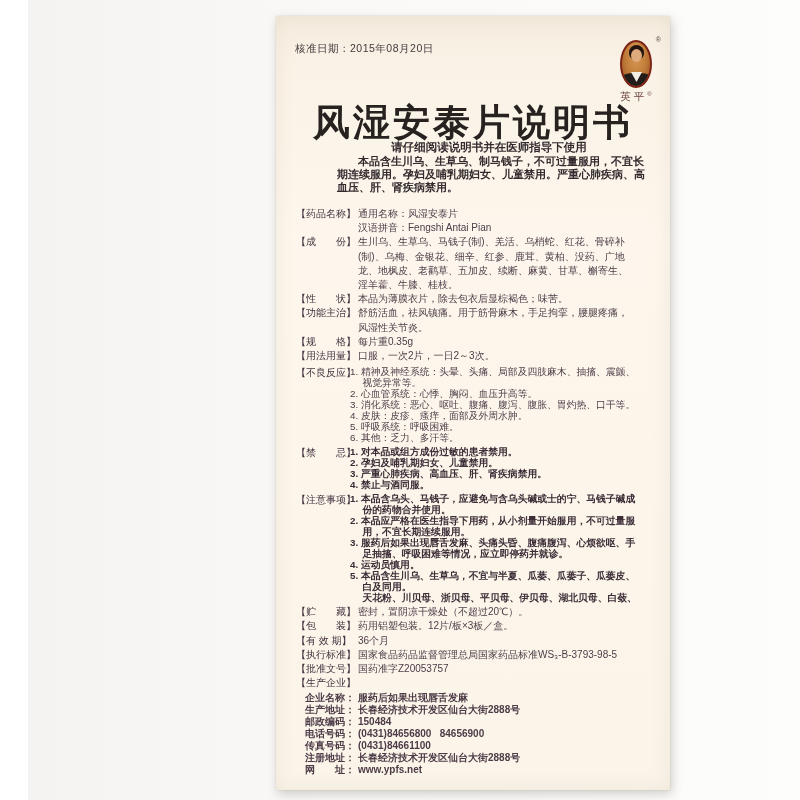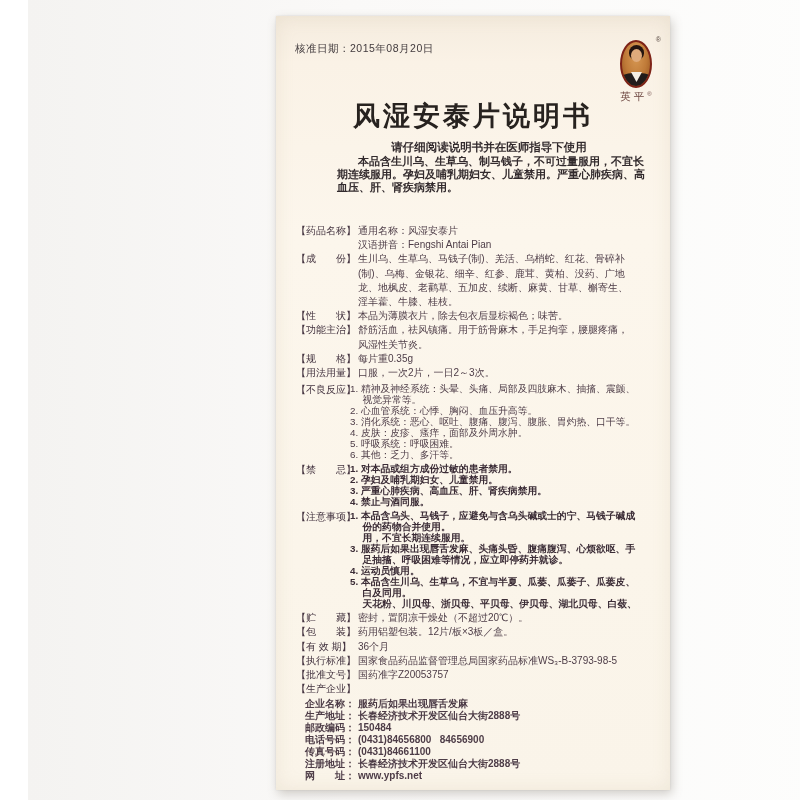--- a/index.html
+++ b/index.html
@@ -20,29 +20,29 @@
   .hair{position:absolute;left:7px;top:3px;width:15px;height:15px;border-radius:50% 50% 45% 45%;background:#241510;}
   .face{position:absolute;left:9px;top:7px;width:11px;height:13px;border-radius:50%;background:#dfab7c;}
   .jacket{position:absolute;left:-2px;bottom:-2px;width:33px;height:15px;background:#221c1b;border-radius:40% 40% 0 0;}
   .collar{position:absolute;left:9px;bottom:4px;width:11px;height:10px;background:#f4eee4;
           clip-path:polygon(0 0,100% 0,50% 100%);}
   .reg-top{position:absolute;right:-9px;top:-4px;font-size:7px;color:#5a4a44;}
   .brand{margin-top:2px;font-size:10.5px;color:#6d4640;letter-spacing:3px;white-space:nowrap;}
   .brand sup{font-size:6px;letter-spacing:0;}
   
   .title{position:absolute;top:82px;left:0;width:100%;margin:0;text-align:center;
-         font-size:27px;font-weight:bold;color:#27221f;letter-spacing:3px;}
+         font-size:37px;font-weight:bold;color:#27221f;letter-spacing:3px;}
   .subtitle{position:absolute;top:124px;left:16px;width:100%;text-align:center;
             font-size:11.5px;font-weight:bold;color:#322a2d;}
   .warning{position:absolute;top:139px;left:61px;width:300px;
            font-size:11px;font-weight:bold;color:#322a2d;line-height:12.9px;}
   .warning .wline{white-space:pre;}
   .warning .wline:first-child{text-indent:21px;}
   
-  .bodytext{position:absolute;top:208px;left:20px;width:362px;font-size:10px;color:#4d3c47;}
+  .bodytext{position:absolute;top:191px;left:20px;width:362px;font-size:10px;color:#4d3c47;}
   .sec{display:flex;align-items:flex-start;line-height:14.2px;}
   .sec .label{flex:none;width:62px;white-space:pre;color:#443440;}
   .sec .content{flex:1;min-width:0;}
   .sec .line{white-space:pre;}
   .sec.dense{margin:3px 0 2px;}
   .sec.dense .content{margin-left:-8px;font-size:9.8px;line-height:11px;}
   .sec.bold .content{font-weight:bold;color:#3b2c36;}
   
   .company{margin:2px 0 0 9px;font-size:10px;line-height:11.9px;color:#4d3c47;}
   .crow{display:flex;font-weight:bold;}
@@ -141,20 +141,21 @@
             <div class="line">2. 孕妇及哺乳期妇女、儿童禁用。</div>
             <div class="line">3. 严重心肺疾病、高血压、肝、肾疾病禁用。</div>
             <div class="line">4. 禁止与酒同服。</div>
           </div>
         </div>
         <div class="sec dense bold">
           <div class="label">【注意事项】</div>
           <div class="content">
             <div class="line">1. 本品含乌头、马钱子，应避免与含乌头碱或士的宁、马钱子碱成</div>
             <div class="line">　 份的药物合并使用。</div>
+            <div class="line">2. 本品应严格在医生指导下用药，从小剂量开始服用，不可过量服</div>
             <div class="line">　 用，不宜长期连续服用。</div>
             <div class="line">3. 服药后如果出现唇舌发麻、头痛头昏、腹痛腹泻、心烦欲呕、手</div>
             <div class="line">　 足抽搐、呼吸困难等情况，应立即停药并就诊。</div>
             <div class="line">4. 运动员慎用。</div>
             <div class="line">5. 本品含生川乌、生草乌，不宜与半夏、瓜蒌、瓜蒌子、瓜蒌皮、</div>
             <div class="line">　 白及同用。</div>
             <div class="line">　 天花粉、川贝母、浙贝母、平贝母、伊贝母、湖北贝母、白蔹、</div>
           </div>
         </div>
         <div class="sec">

